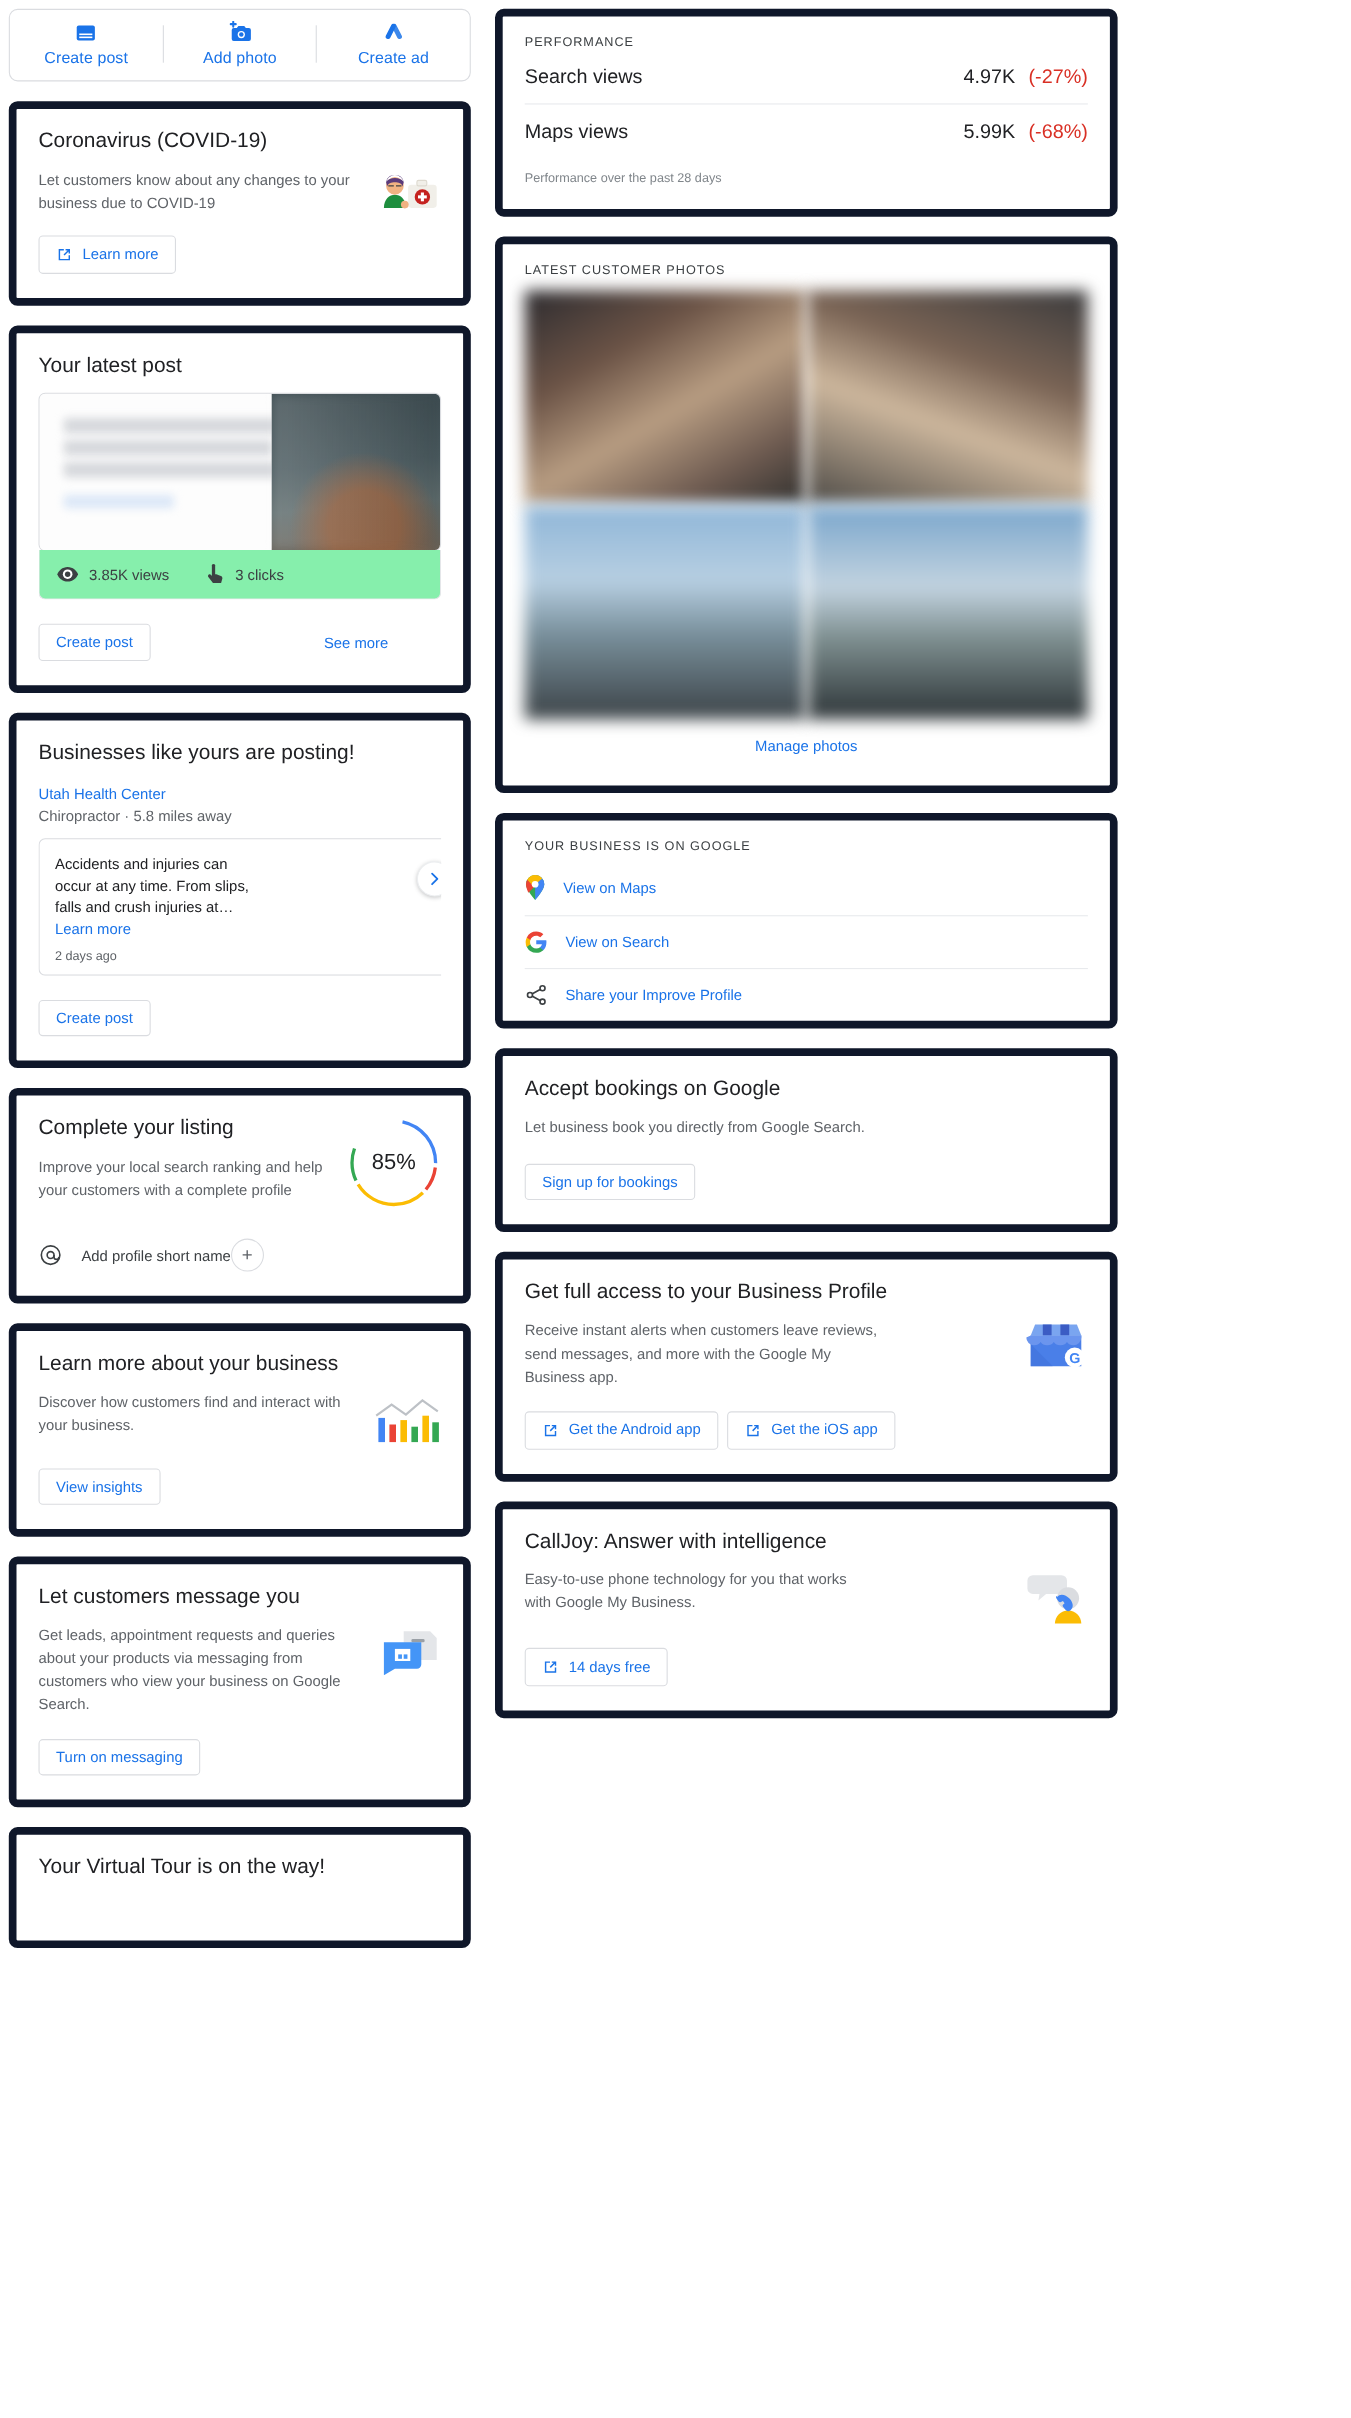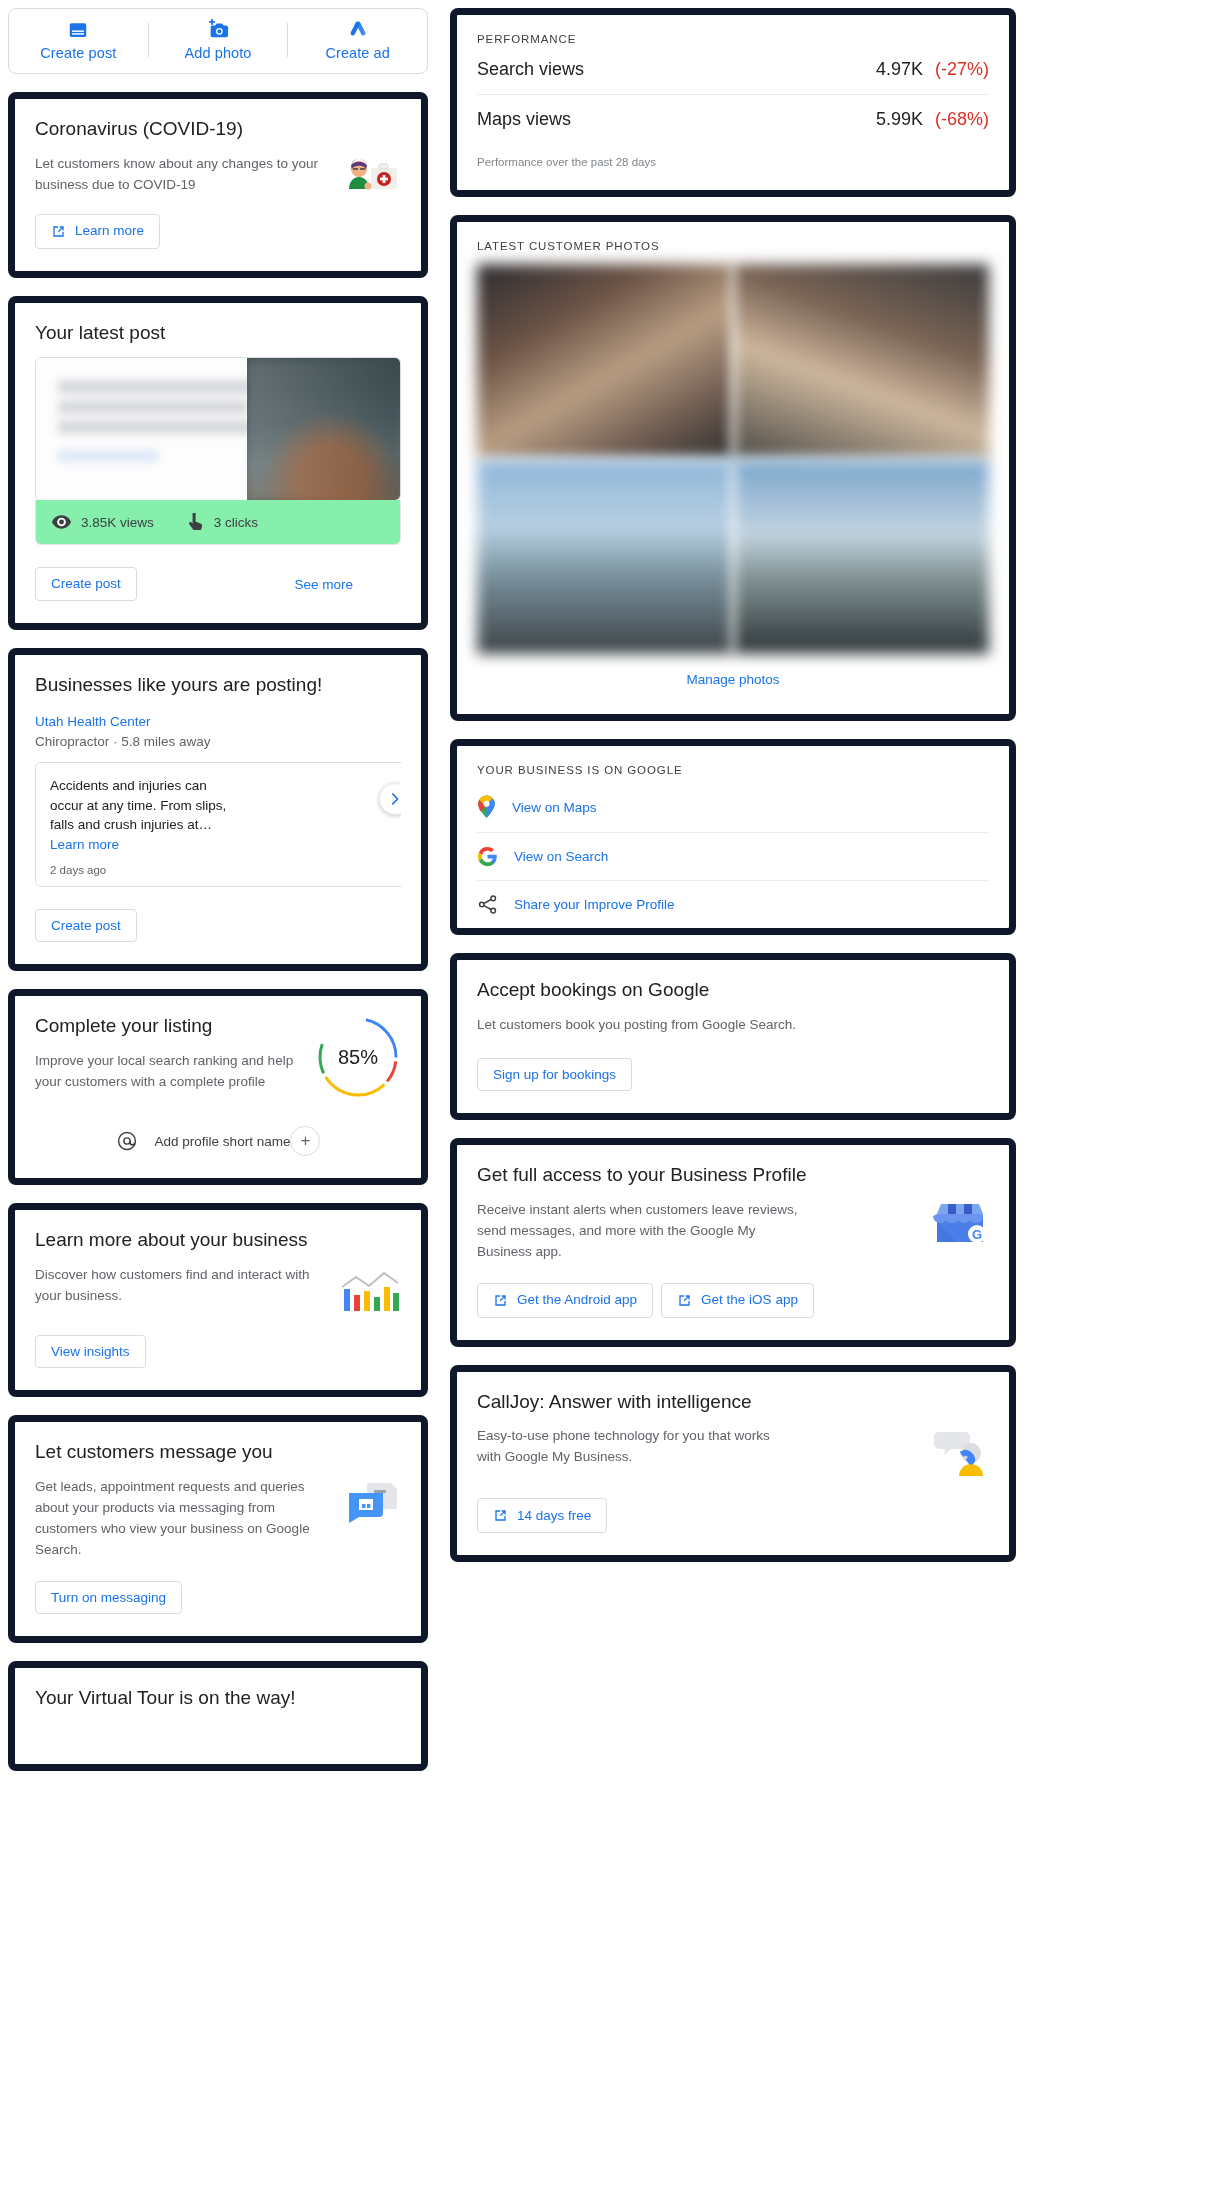--- a/index.html
+++ b/index.html
@@ -107,21 +107,21 @@
   }
 
   
   .gauge-wrap { position: relative; width: 86px; height: 86px; flex: 0 0 86px; }
   .gauge-wrap svg { transform: rotate(-90deg); }
   .gauge-text {
     position: absolute; inset: 0; display: flex; align-items: center; justify-content: center;
     font-size: 20px; color: #202124;
   }
   .listing-action {
-    margin-top: 26px; display: flex; align-items: center; justify-content: center;
+    margin-top: 26px; display: flex; align-items: center; justify-content: flex-start;
   }
   .listing-action .la-left { display: flex; align-items: center; gap: 17px; font-size: 13.5px; color: #3c4043; }
   .plus-btn {
     width: 30px; height: 30px; border-radius: 50%; border: 1px solid #dadce0;
     display: flex; align-items: center; justify-content: center; color: #5f6368; cursor: pointer;
     font-size: 17px; background: #fff;
   }
 
   
   .sec-label { font-size: 11.5px; letter-spacing: .9px; color: #3c4043; font-weight: 500; text-transform: uppercase; }
@@ -445,21 +445,21 @@
             <circle cx="18.5" cy="19" r="2.6" fill="none" stroke="#3c4043" stroke-width="1.7"></circle>
             <path d="M8 10.7 16 6.3M8 13.3l8 4.4" stroke="#3c4043" stroke-width="1.7"></path>
           </svg>
         </span>
         <span>Share your Improve Profile</span>
       </div>
     </div>
 
     <div class="card">
       <h2 class="card-title">Accept bookings on Google</h2>
-      <p class="card-sub">Let customers book you posting from Google Search.</p>
+      <p class="card-sub">Let business book you directly from Google Search.</p>
       <button class="btn-outline" style="margin-top:22px">Sign up for bookings</button>
     </div>
 
     <div class="card">
       <h2 class="card-title">Get full access to your Business Profile</h2>
       <div class="row-flex">
         <p class="card-sub" style="max-width:330px">Receive instant alerts when customers leave reviews, send messages, and more with the Google My Business app.</p>
         <span class="art">
           <svg width="58" height="52" viewBox="0 0 58 52">
             <path d="M6 14h46v28H6z" fill="#4a7fe8"></path>

